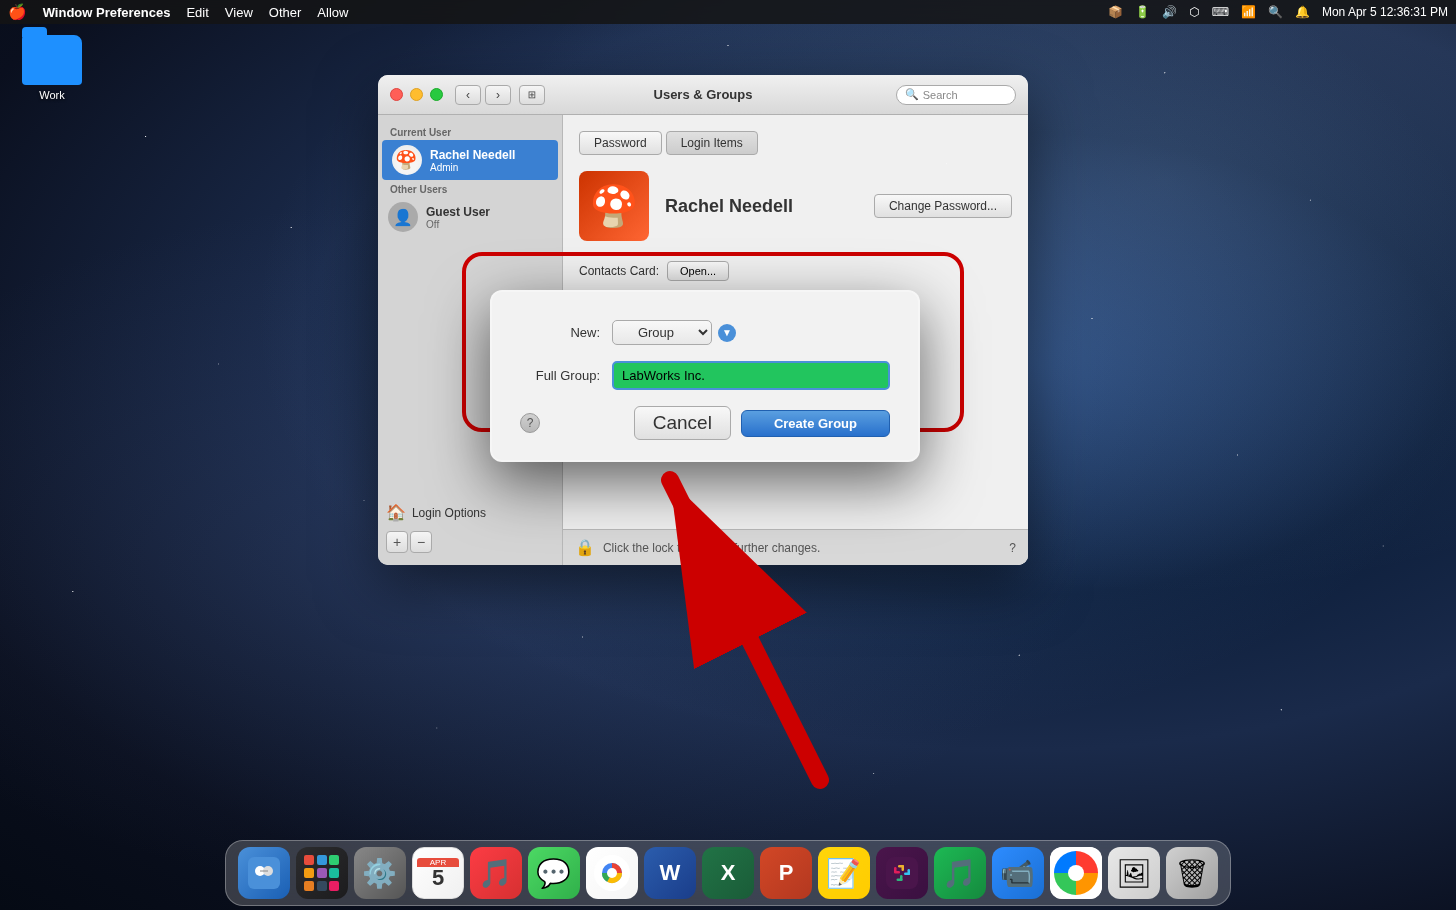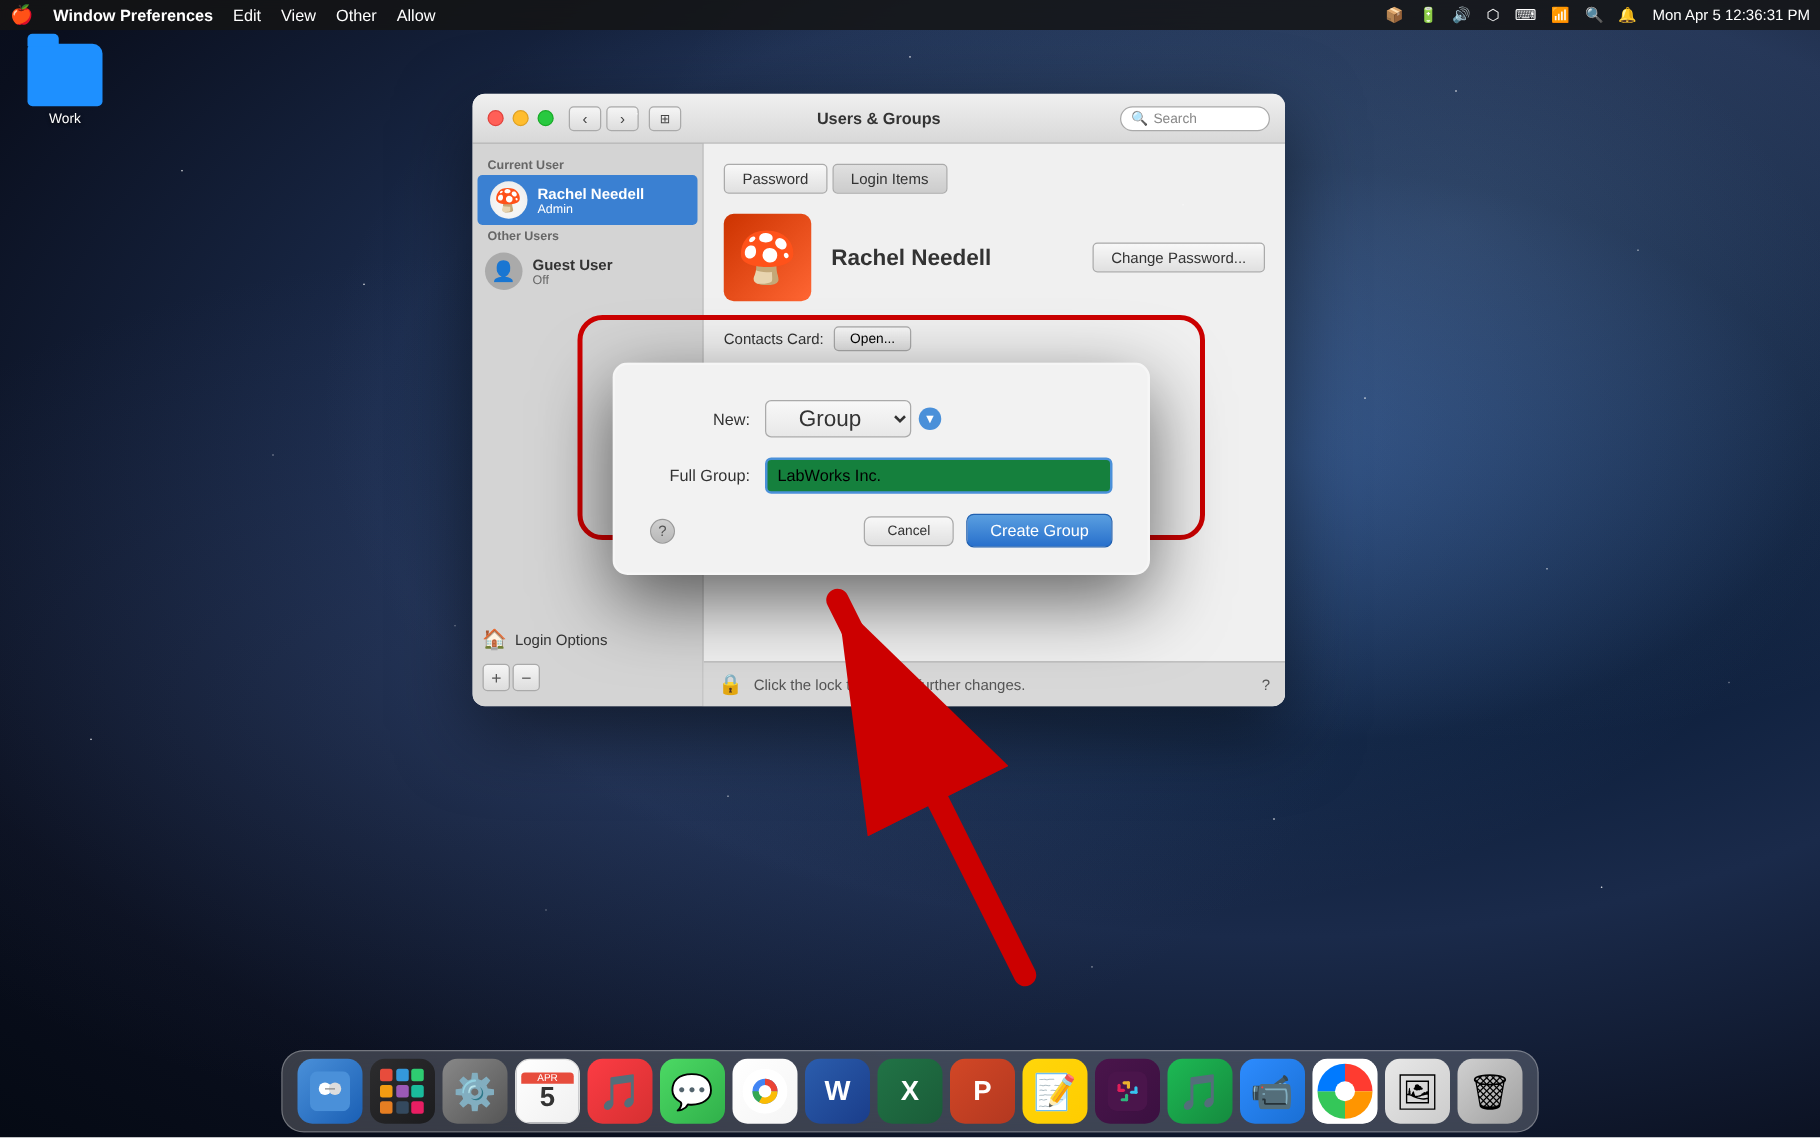--- a/index.html
+++ b/index.html
@@ -510,48 +510,49 @@
       flex-shrink: 0;
     }
 
     .dialog-select-wrapper {
       display: flex;
       align-items: center;
       gap: 6px;
     }
 
     .dialog-select {
-      padding: 3px 22px;
+      padding: 3px 8px;
       border: 1px solid #aaa;
       border-radius: 5px;
       background: linear-gradient(to bottom, #f8f8f8, #e8e8e8);
-      font-size: 18px;
+      font-size: 13px;
       color: #333;
       min-width: 100px;
+      text-align: center;
     }
 
     .select-arrow {
       width: 18px;
       height: 18px;
       background: #4a90d9;
       border-radius: 50%;
       display: flex;
       align-items: center;
       justify-content: center;
       color: white;
       font-size: 10px;
     }
 
     .dialog-input {
       flex: 1;
       padding: 5px 8px;
       border: 2px solid #4a90d9;
       border-radius: 5px;
       font-size: 13px;
-      background: #15803d;
+      background: #22c55e;
       outline: none;
     }
 
     .dialog-buttons {
       display: flex;
       align-items: center;
       justify-content: flex-end;
       gap: 10px;
       margin-top: 8px;
     }
@@ -569,34 +570,34 @@
       font-size: 12px;
       cursor: pointer;
       color: #555;
     }
 
     .btn-cancel {
       padding: 5px 18px;
       border: 1px solid #aaa;
       border-radius: 6px;
       background: linear-gradient(to bottom, #f8f8f8, #e0e0e0);
-      font-size: 11px;
+      font-size: 19px;
       cursor: pointer;
       color: #333;
     }
 
     .btn-create {
-      padding: 5px 18px;
+      padding: 5px 32px;
       border: 1px solid #2060b0;
       border-radius: 6px;
       background: linear-gradient(to bottom, #5a9fe0, #2870cc);
       font-size: 13px;
       cursor: pointer;
       color: white;
-      font-weight: 400;
+      font-weight: 700;
     }
 
     
     #arrow-annotation {
       position: absolute;
       top: 420px;
       left: 580px;
       width: 320px;
       height: 370px;
       z-index: 300;

